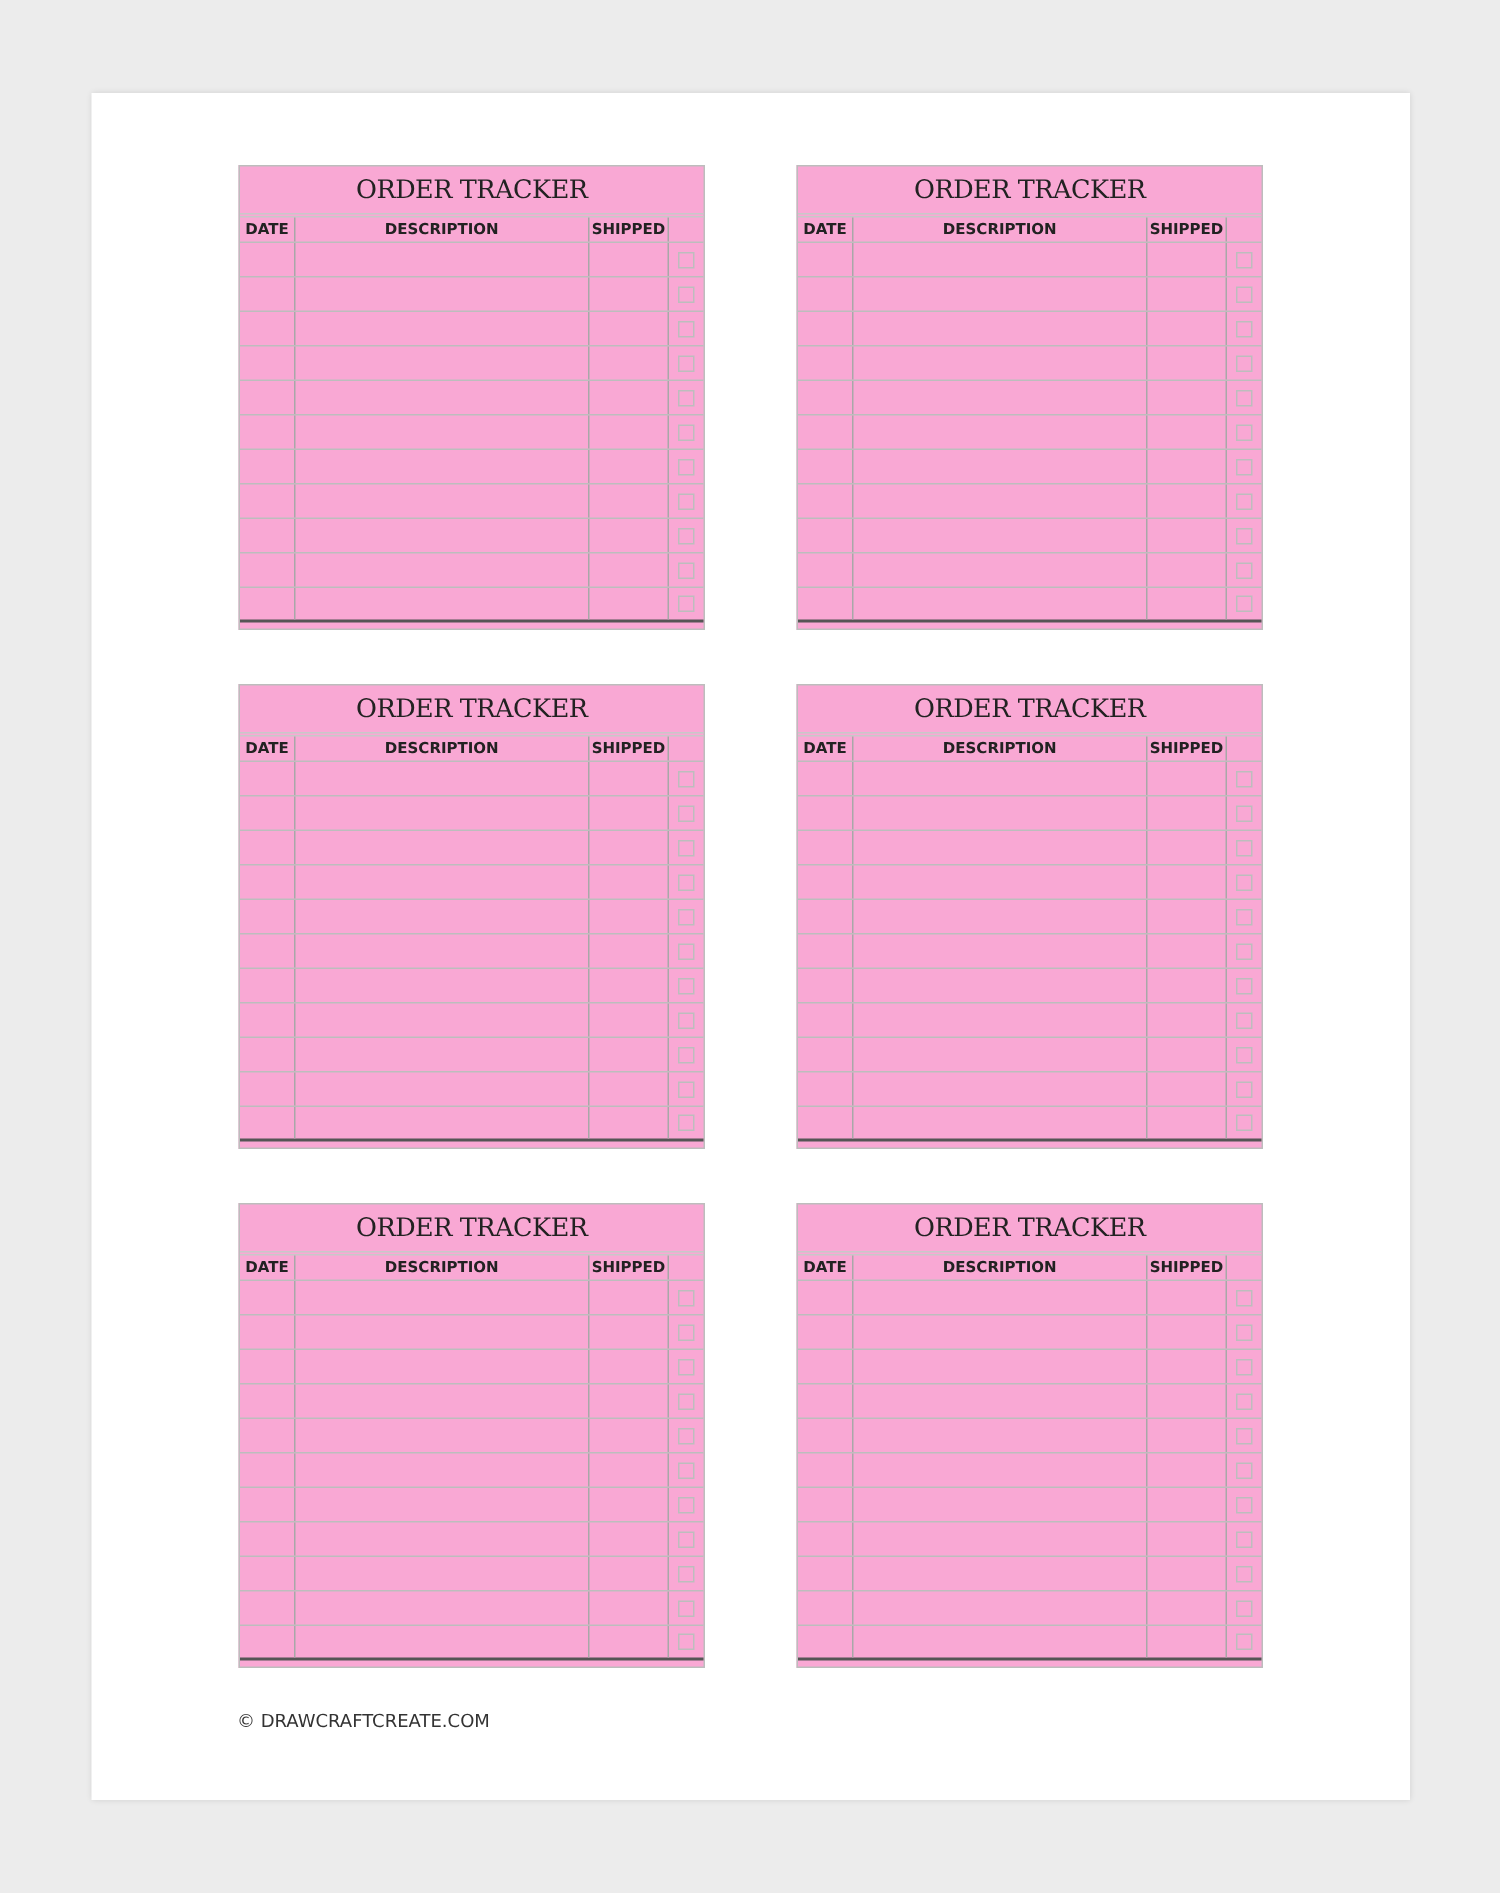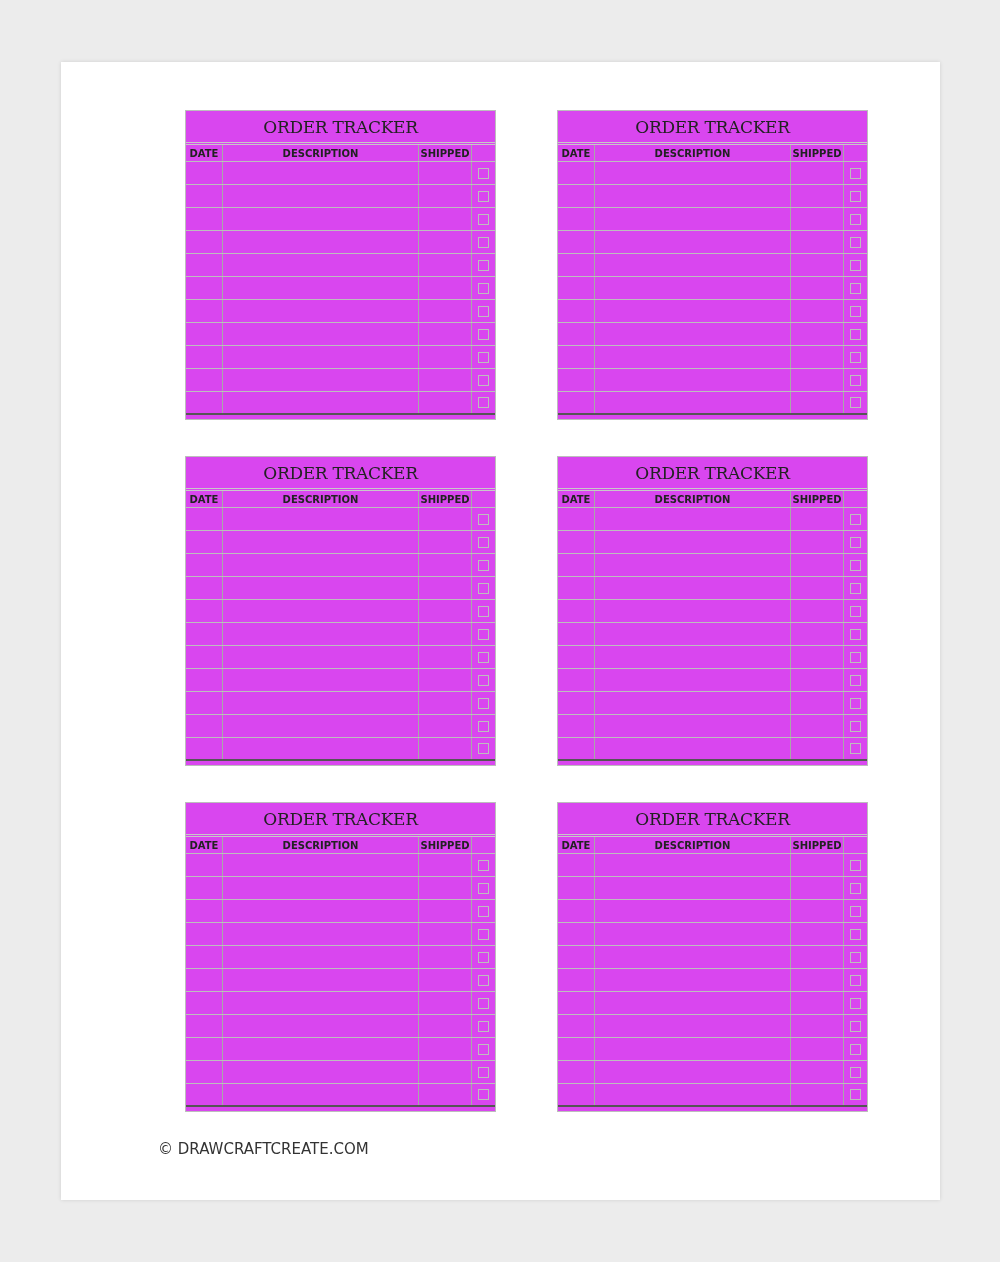--- a/index.html
+++ b/index.html
@@ -1,28 +1,28 @@
 <!DOCTYPE html>
 <html><head>
 <meta charset="utf-8">
 <style>
   html, body { margin:0; padding:0; }
   body { width:1000px; height:1262px; background:#ececec; position:relative; overflow:hidden; font-family:"DejaVu Sans", sans-serif; }
   .page { position:absolute; left:61px; top:62px; width:879px; height:1138px; background:#fff; box-shadow:0 0 4px rgba(0,0,0,0.12); }
-  .tracker { position:absolute; width:311px; height:310px; border:1px solid #bdbdbd; box-sizing:border-box; background:#d946ef;margin-left:26px; }
+  .tracker { position:absolute; width:311px; height:310px; border:1px solid #bdbdbd; box-sizing:border-box; background:#f9a8d4; }
   .title { height:34px; display:flex; align-items:center; justify-content:center; font-family:"DejaVu Serif", serif; font-size:17px; letter-spacing:-0.3px; color:#222; border-bottom:3px double #c8c8c8; box-sizing:border-box; }
   .hdr, .row { display:flex; box-sizing:border-box; border-bottom:1px solid #bdbdbd; }
   .hdr { height:17px; font-size:10px; color:#222;font-weight:bold; }
   .row { height:23px; }
   .c { box-sizing:border-box; border-right:1px solid #a8a8a8; display:flex; align-items:center; justify-content:center; }
   .c1 { width:37px; } .c2 { width:196px; } .c3 { width:53px; } .c4 { flex:1; border-right:none; }
   .cb { width:11px; height:11px; border:1px solid #bdbdbd; box-sizing:border-box; }
   .row.last { border-bottom:2px solid #555; }
   .foot { height:6px; }
-  .copyright { position:absolute; left:97px; top:1078px; font-size:15px; color:#333; }
+  .copyright { position:absolute; left:97px; top:1078px; font-size:12px; color:#333; }
 </style>
 </head>
 <body>
 
 <div class="page" id="page">
   <div class="copyright">© DRAWCRAFTCREATE.COM</div>
 <div class="tracker" style="left: 98px; top: 48px;">
       <div class="title">ORDER TRACKER</div>
       <div class="hdr">
         <div class="c c1">DATE</div>

